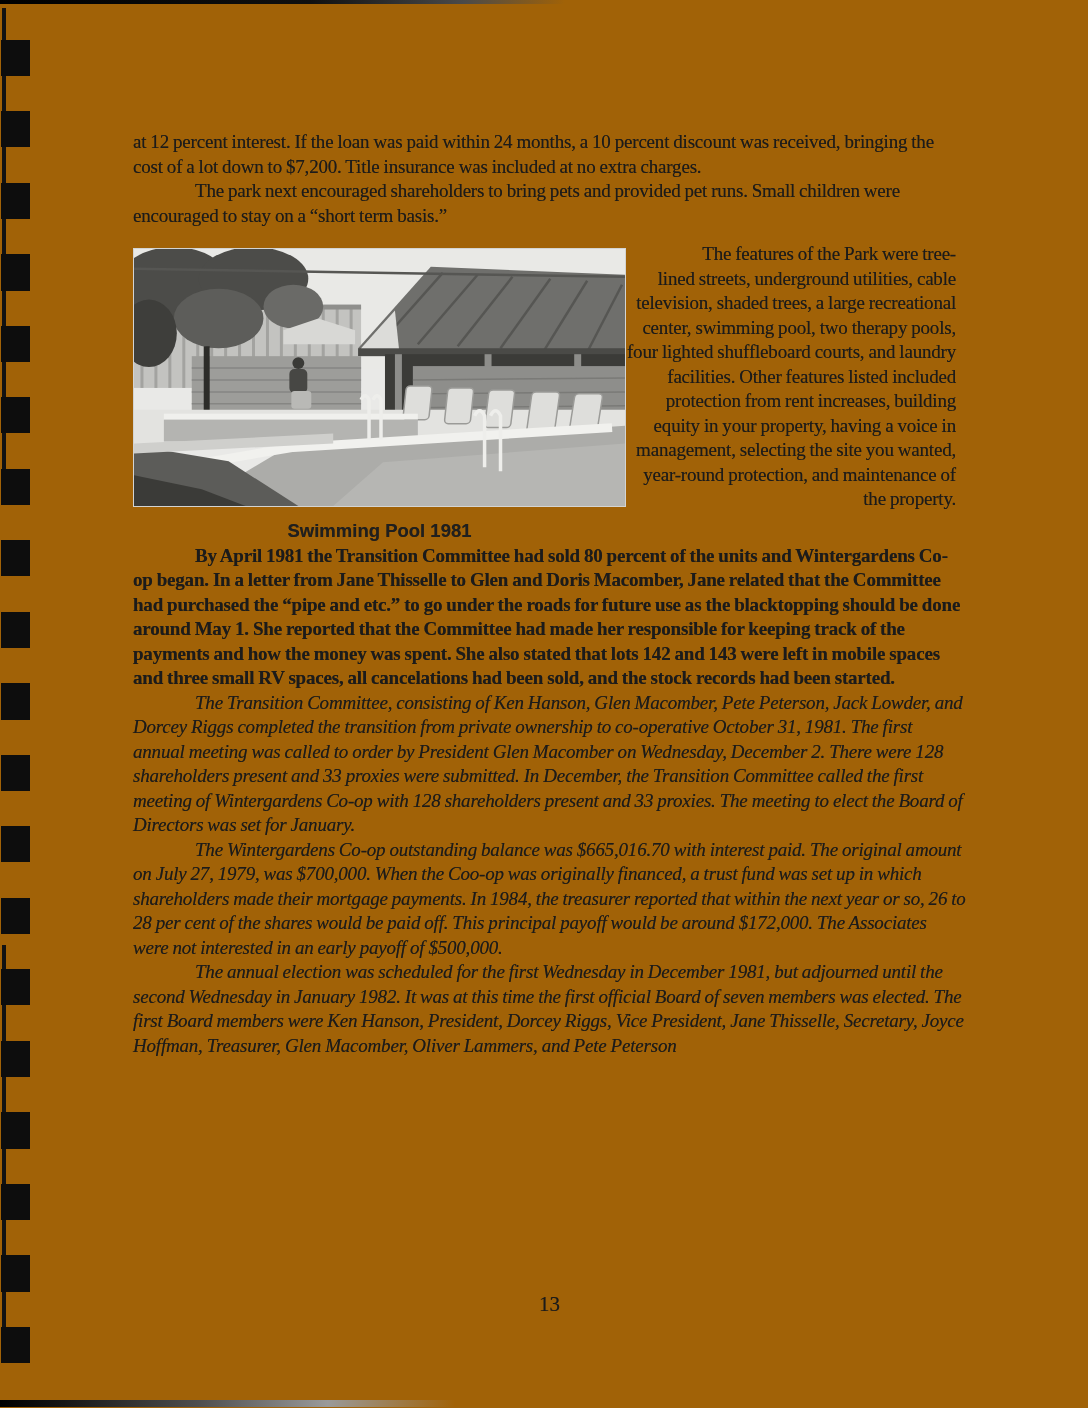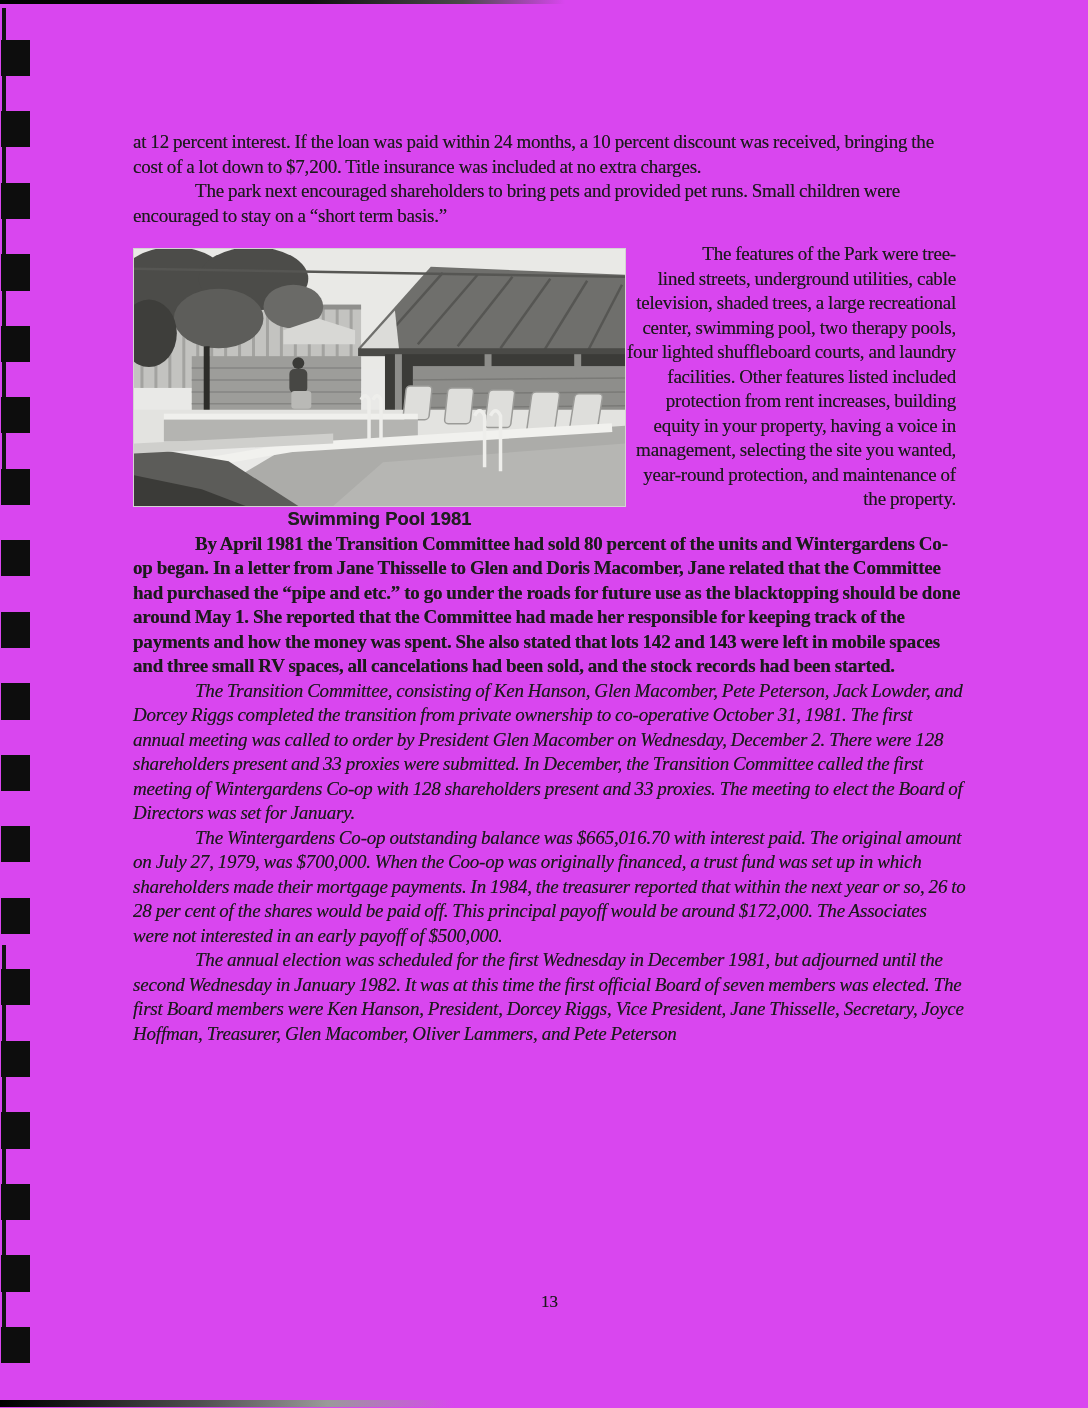--- a/index.html
+++ b/index.html
@@ -1,20 +1,20 @@
 <!DOCTYPE html>
 <html><head>
 <meta charset="utf-8">
 <style>
   html, body { margin: 0; padding: 0; background: #ffffff; }
   .page {
     position: relative;
     width: 1088px;
     height: 1408px;
-    background: #d946ef;
+    background: #a16207;
     overflow: hidden;
     font-family: "Liberation Serif", serif;
     color: #1b1b1b;
   }
 
   
   .top-edge-line {
     position: absolute; top: 0; left: 0; width: 565px; height: 4px;
     background: linear-gradient(to right, #000 0%, #101010 55%, #4a4a4a 82%, rgba(0,0,0,0) 100%);
   }
@@ -53,34 +53,34 @@
   .p4, .p5, .p6 { margin-top: 16px; font-style: italic; }
 
   .figure-row { margin-top: 14px; display: flex; align-items: flex-start; }
   .figure { width: 493px; flex: 0 0 auto; }
   .photo-frame {
     margin-top: 6px; width: 493px; height: 259px;
     border: 1px solid #d4d4d2; box-sizing: border-box; background: #e9e9e7;
   }
   .photo-frame svg { display: block; width: 100%; height: 100%; }
   .caption {
-    margin-top: 0; text-align: center;
+    margin-top: 12px; text-align: center;
     font-family: "Liberation Sans", sans-serif;
     font-size: 18.5px; font-weight: 600; color: #1f1f1f;
     letter-spacing: 0; word-spacing: 0;
   }
   .sidebar-col {
     margin-left: 10px; width: 330px;
     text-indent: 58px;
     text-align: right;
   }
 
   .page-number {
     position: absolute; left: 133px; top: 1292px; width: 833px;
-    text-align: center; font-size: 17px;
+    text-align: center; font-size: 21px;
     font-family: "Liberation Serif", serif;
     text-shadow: 0 0 0.45px rgba(20,20,20,0.55);
   }
 </style>
 </head>
 <body>
 
 <div class="page">
 
   <div class="top-edge-line"></div>

